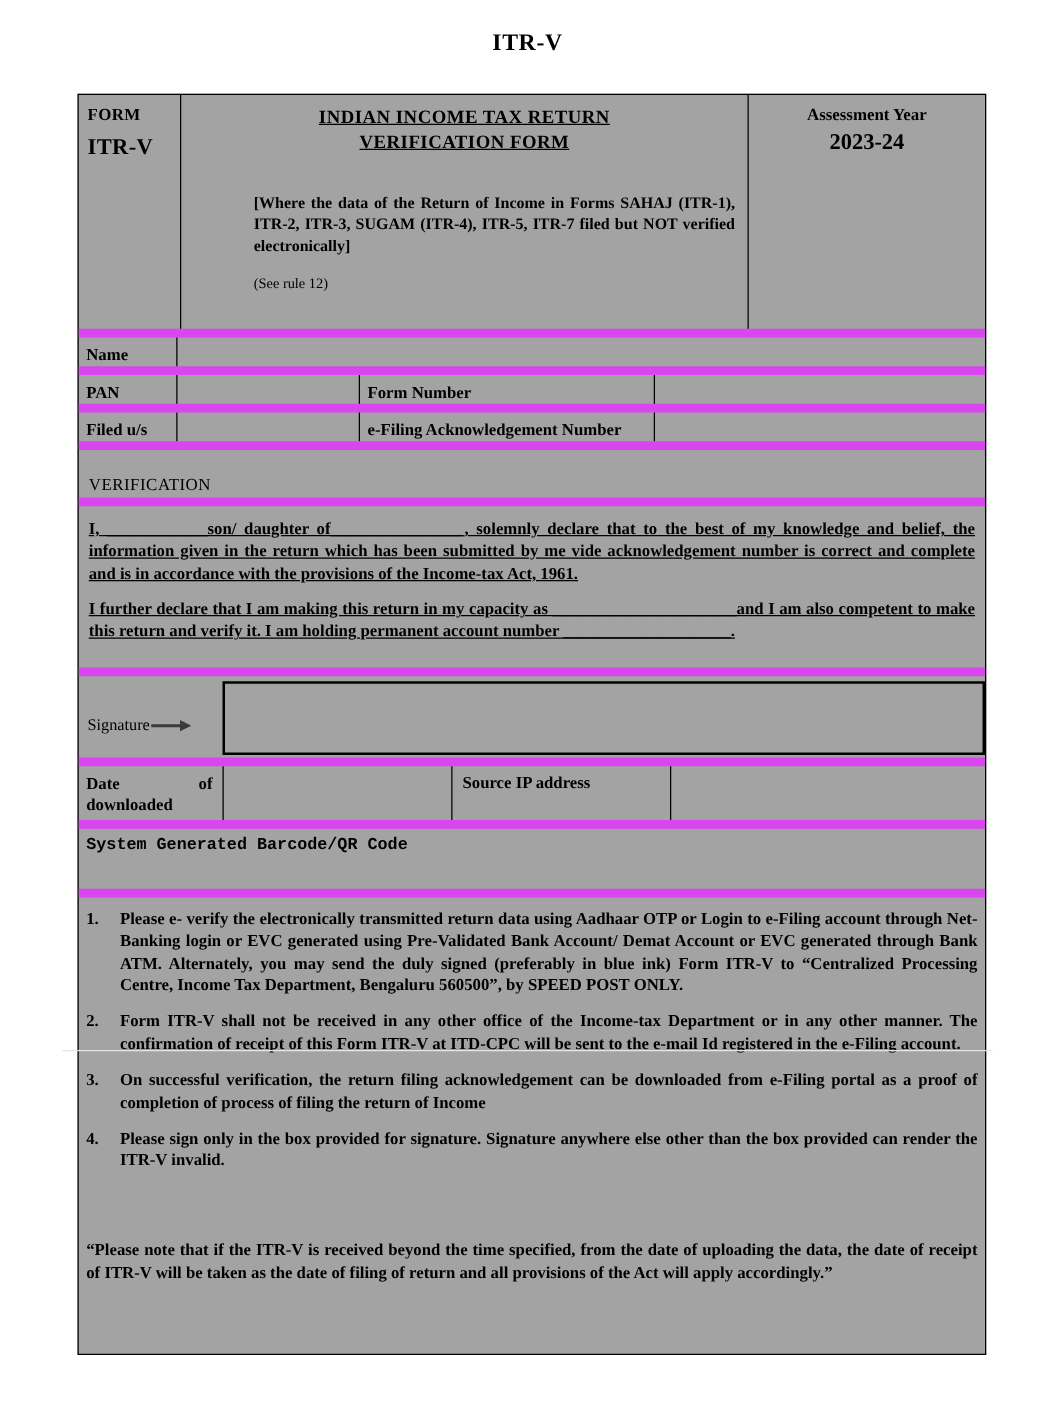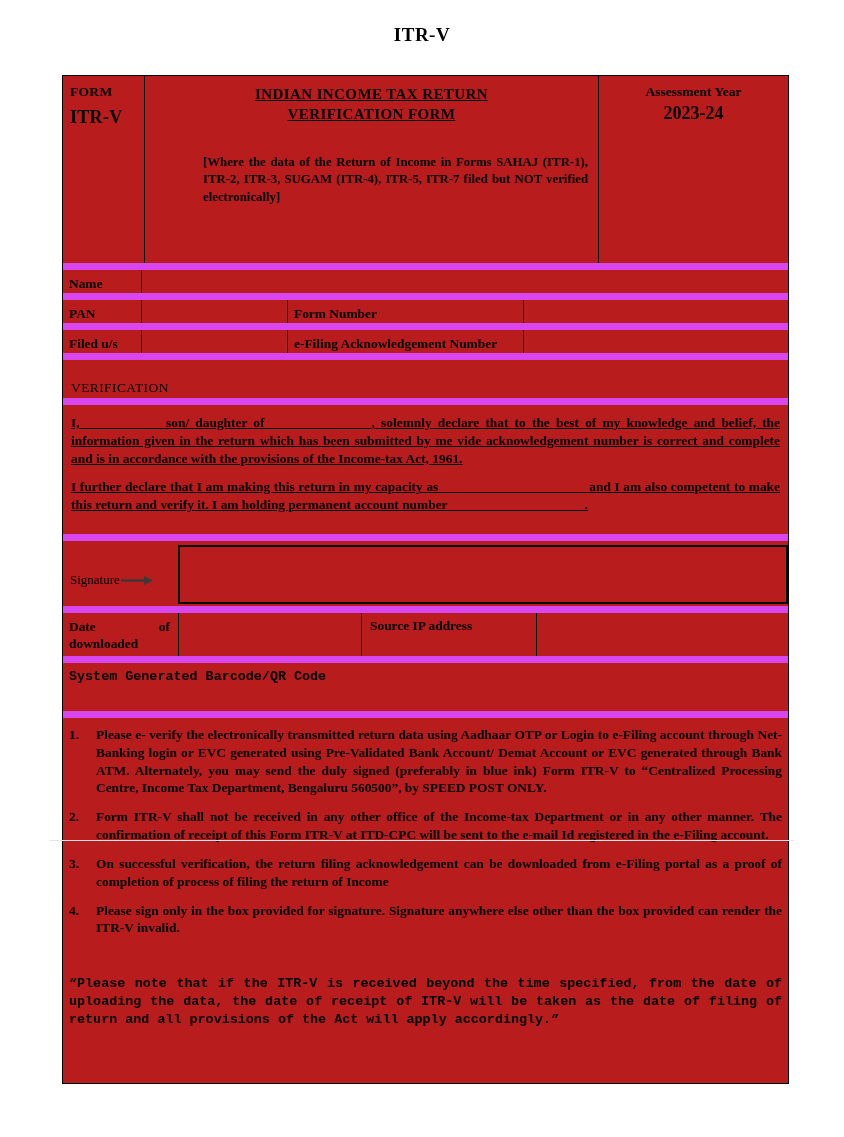--- a/index.html
+++ b/index.html
@@ -11,21 +11,21 @@
     color:#000;
     overflow:hidden;
   }
   .doc-title {
     position:absolute; top:24px; left:0; width:100%;
     text-align:center; font-size:19px; font-weight:bold; letter-spacing:0.5px;
   }
   .form-box {
     position:absolute; left:62px; top:75px; width:727px;
     border:1.5px solid #000;
-    background:#b91c1c;
+    background:#a3a3a3;
   }
   .row { display:grid; border-top:7px solid #d946ef; }
   .form-box > .row:first-child { border-top:none; }
   .cell { border-left:1px solid #000; min-width:0; }
   .row > .cell:first-child { border-left:none; }
 
   
   .r-header { grid-template-columns:81px 1fr 190px; height:187px; }
   .hdr-form { padding:8px 0 0 7px; }
   .hdr-form .f1 { font-weight:bold; font-size:13.5px; letter-spacing:0.3px; }
@@ -65,21 +65,21 @@
   .r-barcode { height:55px; }
   .barcode-lbl { font-weight:bold; font-size:13.4px; padding:6px 0 0 6px;font-family:Liberation Mono, monospace; }
 
   
   .r-instr { min-height:372px; display:block; }
   .instr { padding:8px 6px 12px 6px; }
   .instr-heading { font-size:14.5px; margin-bottom:16px; }
   .instr-item { display:flex; margin-bottom:11px; font-weight:bold; font-size:13.4px; line-height:1.33; }
   .instr-item .num { width:27px; flex:none; }
   .instr-item .txt { flex:1; text-align:justify; }
-  .instr-note { margin-top:38px; font-weight:bold; font-size:13.4px; line-height:1.33; text-align:justify;font-family:Liberation Mono, monospace; }
+  .instr-note { margin-top:54px; font-weight:bold; font-size:13.4px; line-height:1.33; text-align:justify; }
 
   
   .page-break {
     position:absolute; left:50px; width:744px; top:840px; height:0;
     border-top:1px solid #e4e4e4; z-index:3; pointer-events:none;
   }
 </style>
 </head>
 <body>
 
@@ -91,20 +91,21 @@
     <div class="cell hdr-form">
       <div class="f1">FORM</div>
       <div class="f2">ITR-V</div>
     </div>
     <div class="cell hdr-center">
       <div class="hdr-title">
         <div>INDIAN INCOME TAX RETURN</div>
         <div>VERIFICATION FORM</div>
       </div>
       <div class="hdr-sub">[Where the data of the Return of Income in Forms SAHAJ (ITR-1), ITR-2, ITR-3, SUGAM (ITR-4), ITR-5, ITR-7 filed but NOT verified electronically]</div>
+      <div class="hdr-rule">(See rule 12)</div>
     </div>
     <div class="cell hdr-ay">
       <div class="a1">Assessment Year</div>
       <div class="a2">2023-24</div>
     </div>
   </div>
 
   <div class="row r-name">
     <div class="cell lbl">Name</div>
     <div class="cell"></div>

